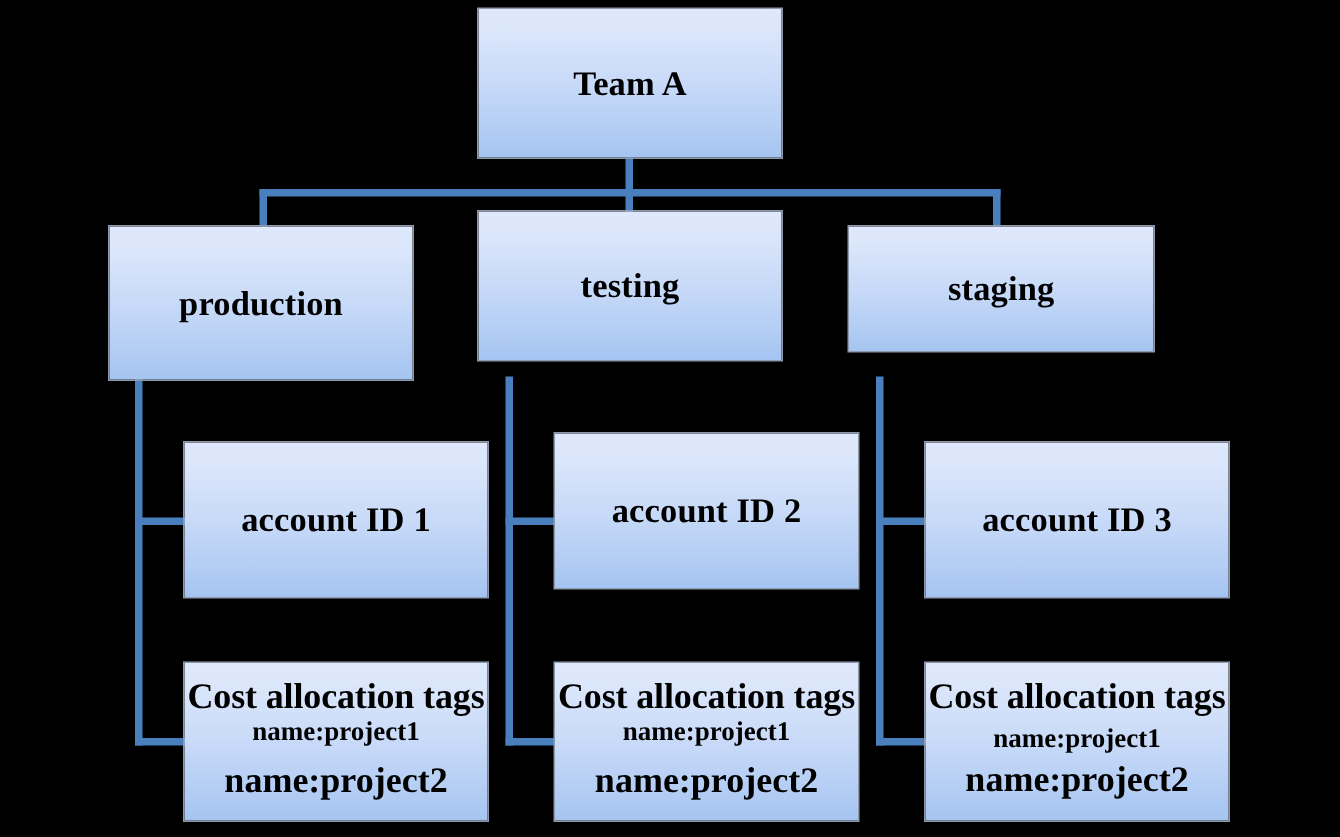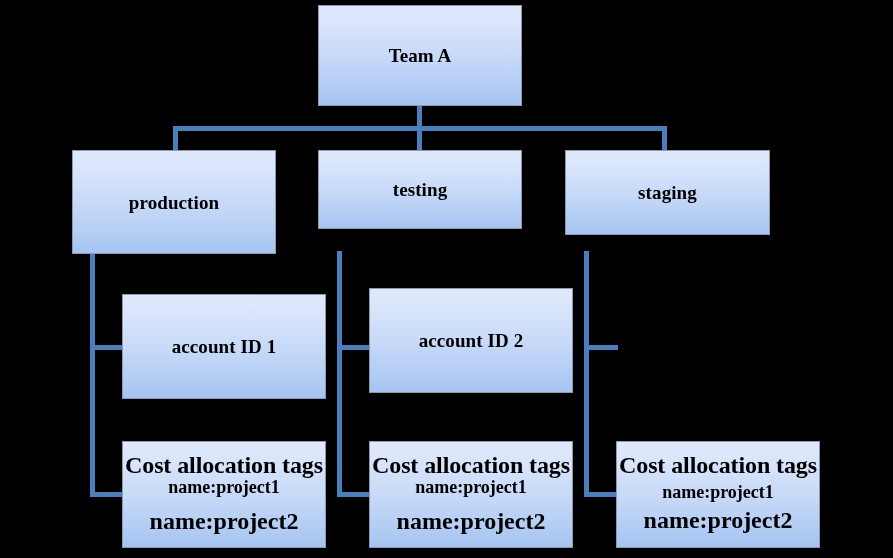--- a/index.html
+++ b/index.html
@@ -26,21 +26,21 @@
     background: linear-gradient(to bottom, #dfe8fc 0%, #dce7fb 12%, #c8daf8 50%, #aecaf3 88%, #a5c4f1 100%);
     display: flex;
     flex-direction: column;
     align-items: center;
     justify-content: center;
     color: #000000;
     font-weight: bold;
     text-align: center;
     line-height: 1.0;
   }
-  .node .t1 { font-size: 19px; letter-spacing: 0.1px; }
+  .node .t1 { font-size: 23px; letter-spacing: 0.1px; }
   .tagbox { justify-content: flex-start; padding-top: 11px; }
   .tagbox .l1 { font-size: 24px; letter-spacing: -0.1px; }
   .tagbox .l2 { font-size: 18px; margin-top: 1px; }
   .tagbox .l3 { font-size: 24px; margin-top: 13px; }
   .tagbox.even .l2 { margin-top: 6px; }
   .tagbox.even .l3 { margin-top: 7px; }
 </style>
 </head>
 <body>
 
@@ -64,32 +64,35 @@
   <div class="conn" style="left:584px; top:345px; width:34px; height:5px;"></div>
   <div class="conn" style="left:584px; top:492px; width:34px; height:5px;"></div>
 
   <div class="node" style="left:318px; top:5px; width:204px; height:101px;">
     <span class="t1">Team A</span>
   </div>
 
   <div class="node" style="left:72px; top:150px; width:204px; height:104px;">
     <span class="t1">production</span>
   </div>
-  <div class="node" style="left:318px; top:150px; width:204px; height:79px;justify-content:center;">
+  <div class="node" style="left:318px; top:140px; width:204px; height:101px;justify-content:center;">
     <span class="t1">testing</span>
   </div>
   <div class="node" style="left:565px; top:150px; width:205px; height:85px;">
     <span class="t1">staging</span>
   </div>
 
   <div class="node" style="left:122px; top:294px; width:204px; height:105px;">
     <span class="t1">account ID 1</span>
   </div>
   <div class="node" style="left:369px; top:288px; width:204px; height:105px;">
     <span class="t1">account ID 2</span>
+  </div>
+  <div class="node" style="left:616px; top:294px; width:204px; height:105px;">
+    <span class="t1">account ID 3</span>
   </div>
 
   <div class="node tagbox" style="left:122px; top:441px; width:204px; height:107px;">
     <span class="l1">Cost allocation tags</span>
     <span class="l2">name:project1</span>
     <span class="l3">name:project2</span>
   </div>
 
   <div class="node tagbox" style="left:369px; top:441px; width:204px; height:107px;">
     <span class="l1">Cost allocation tags</span>

